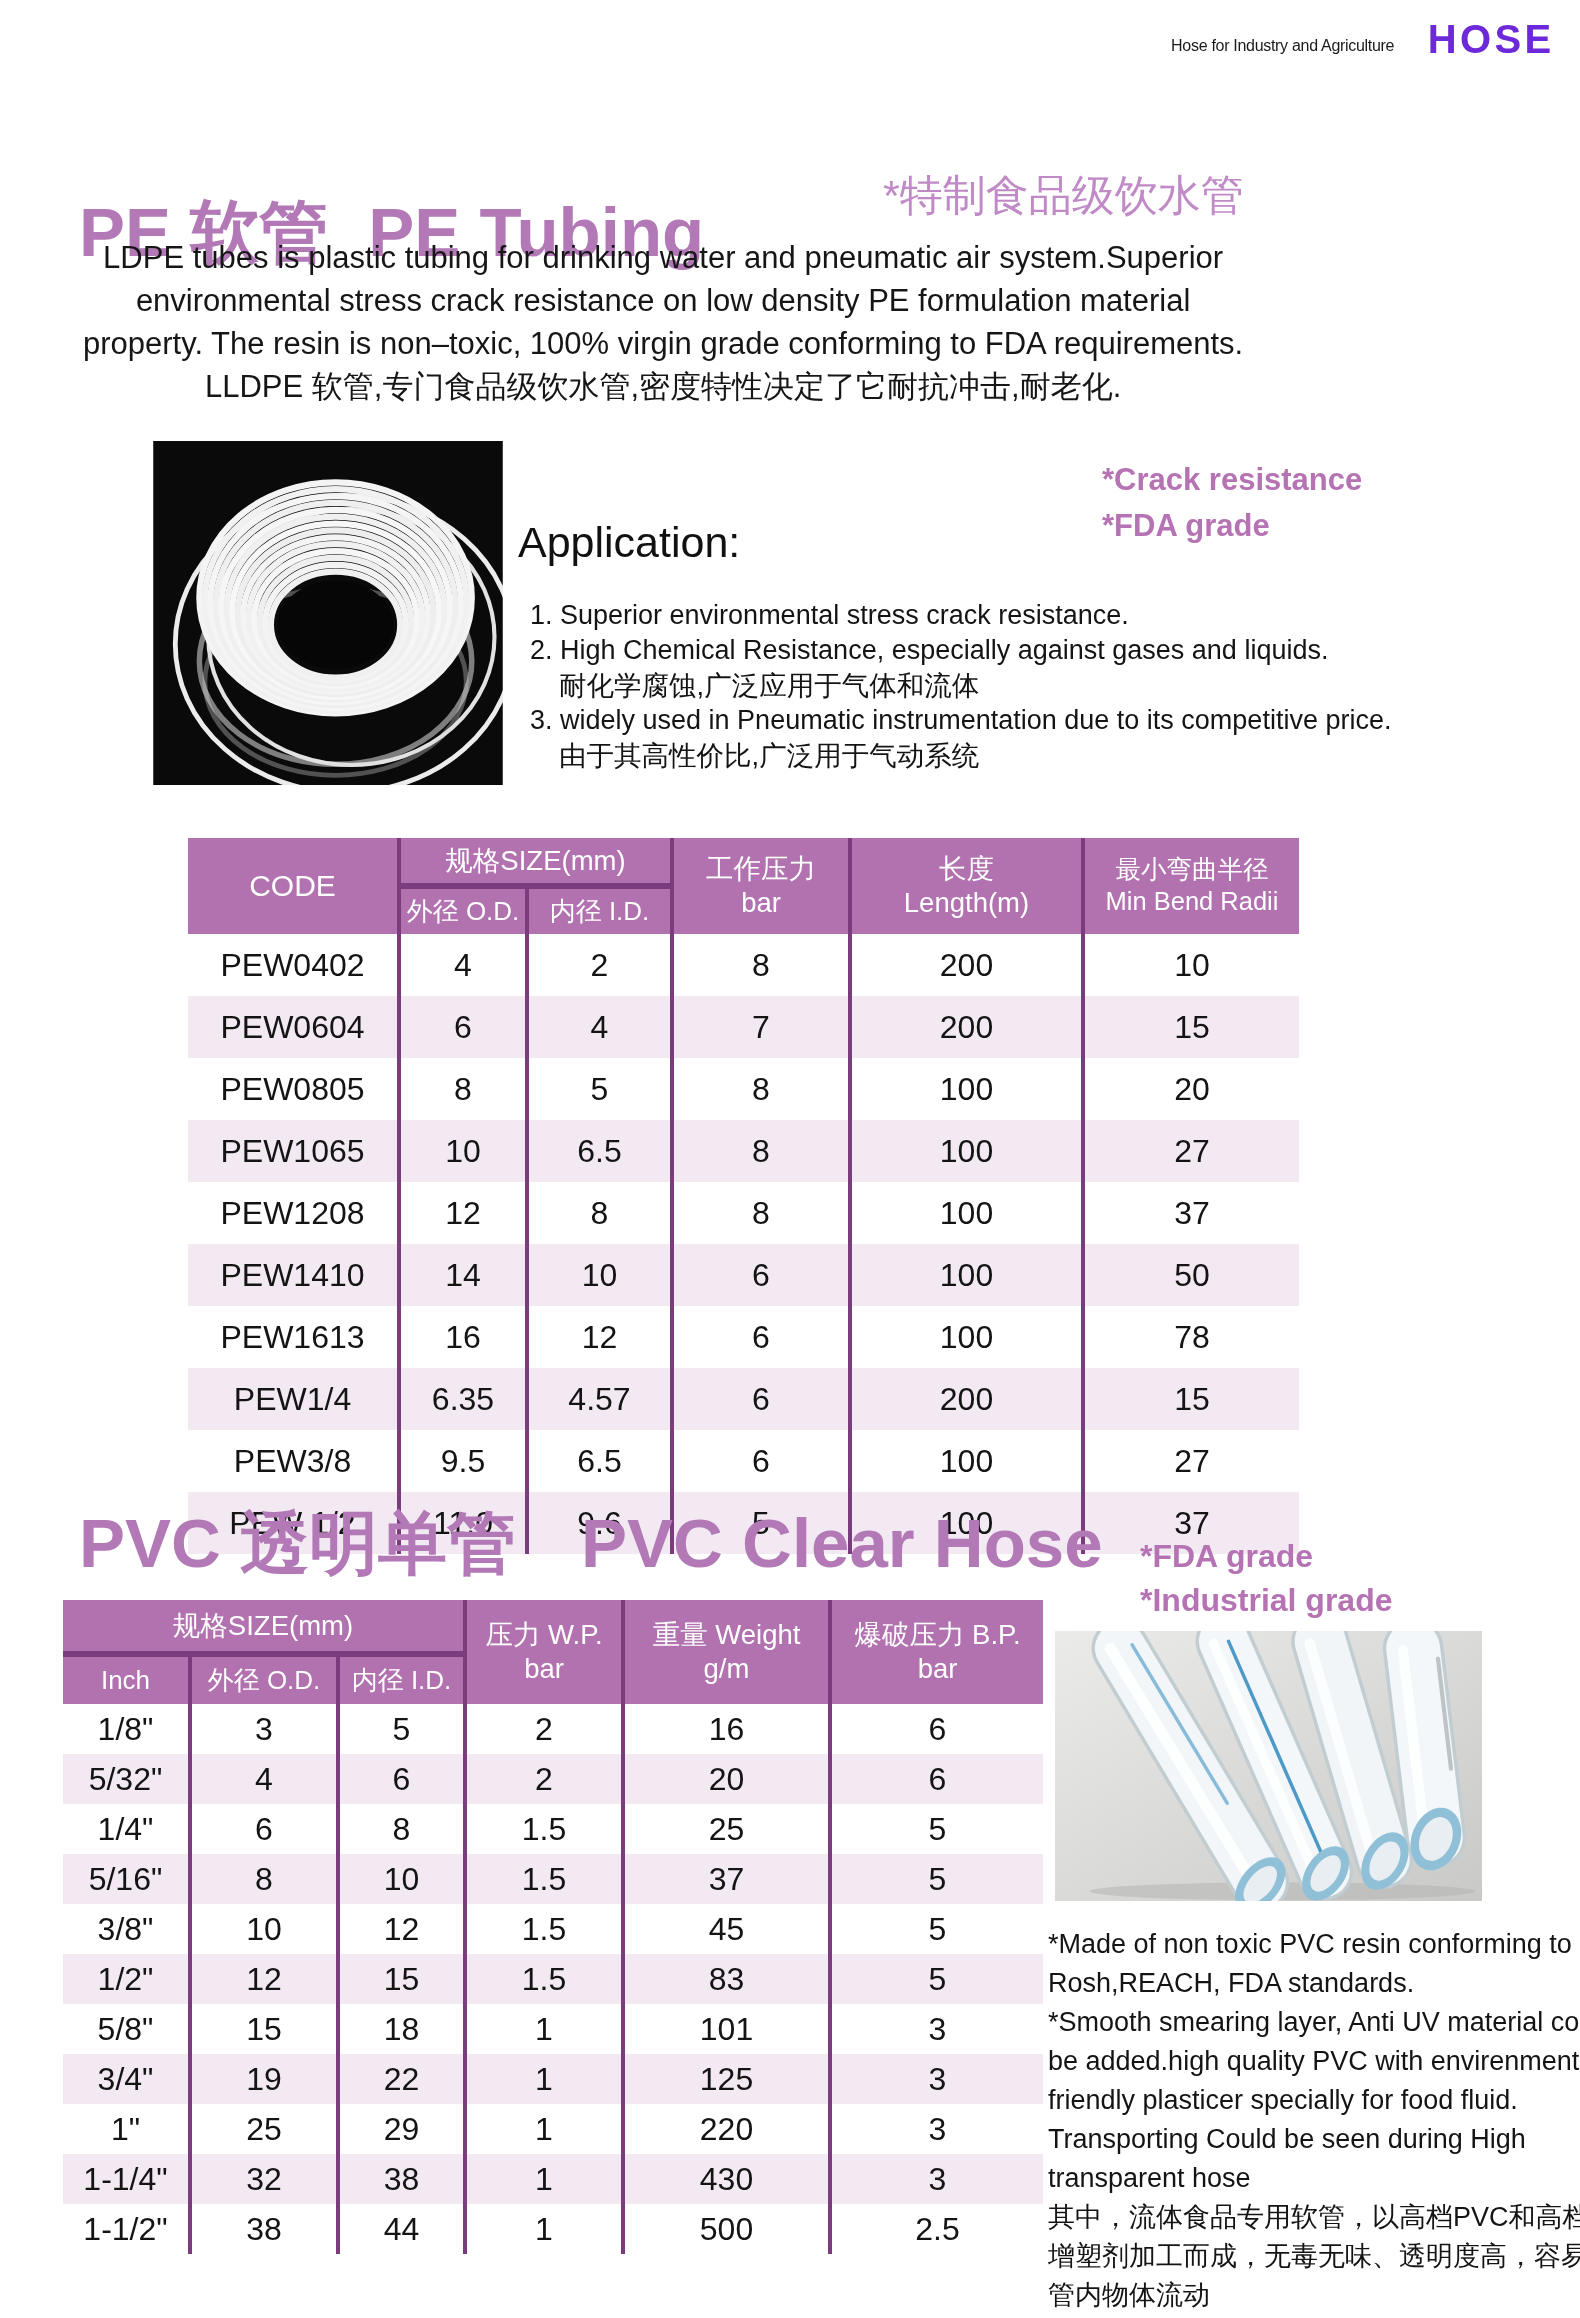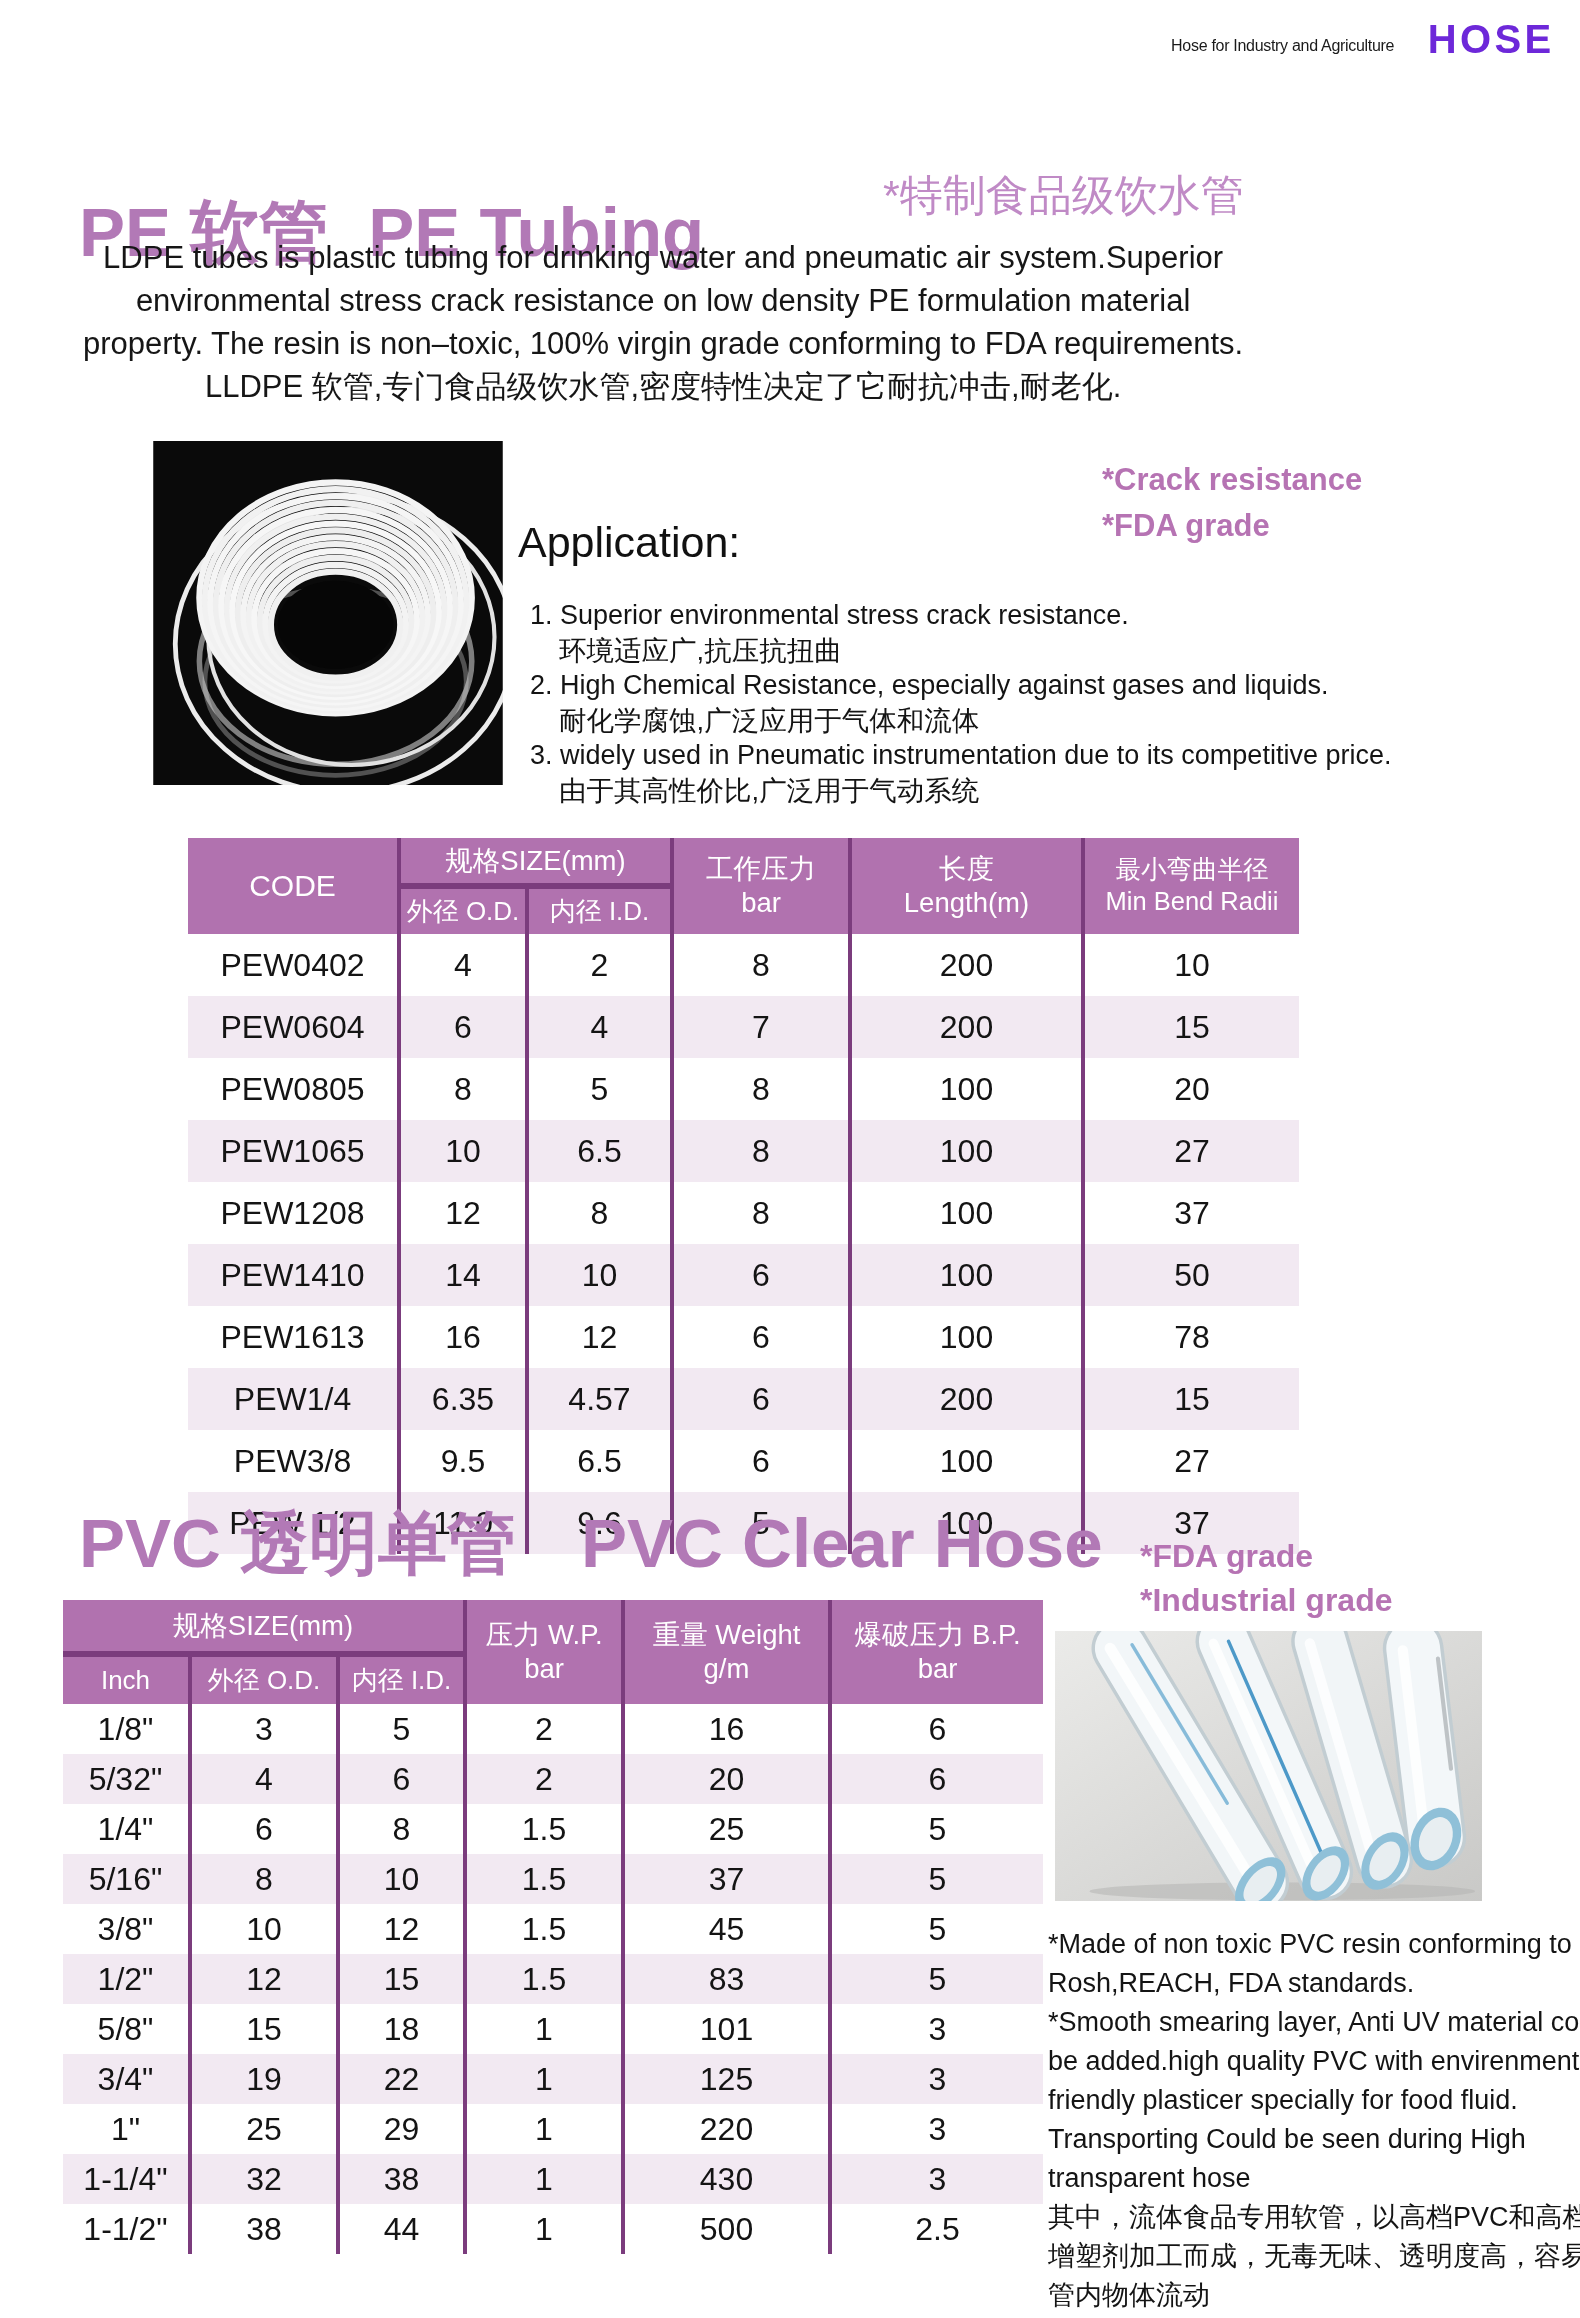--- a/index.html
+++ b/index.html
@@ -111,21 +111,20 @@
   </div>
 
   <div class="badges-pe">
       <div>*Crack resistance</div>
       <div>*FDA grade</div>
     </div>
 
   <div class="app-title">Application:</div>
   <div class="app-list">
       <div class="app-en">1. Superior environmental stress crack resistance.</div>
-      <div class="app-zh">环境适应广,抗压抗扭曲</div>
       <div class="app-en">2. High Chemical Resistance, especially against gases and liquids.</div>
       <div class="app-zh">耐化学腐蚀,广泛应用于气体和流体</div>
       <div class="app-en">3. widely used in Pneumatic instrumentation due to its competitive price.</div>
       <div class="app-zh">由于其高性价比,广泛用于气动系统</div>
     </div>
 
   <table class="data-table table1">
     <colgroup>
       <col style="width:211px">
         <col style="width:128px">

